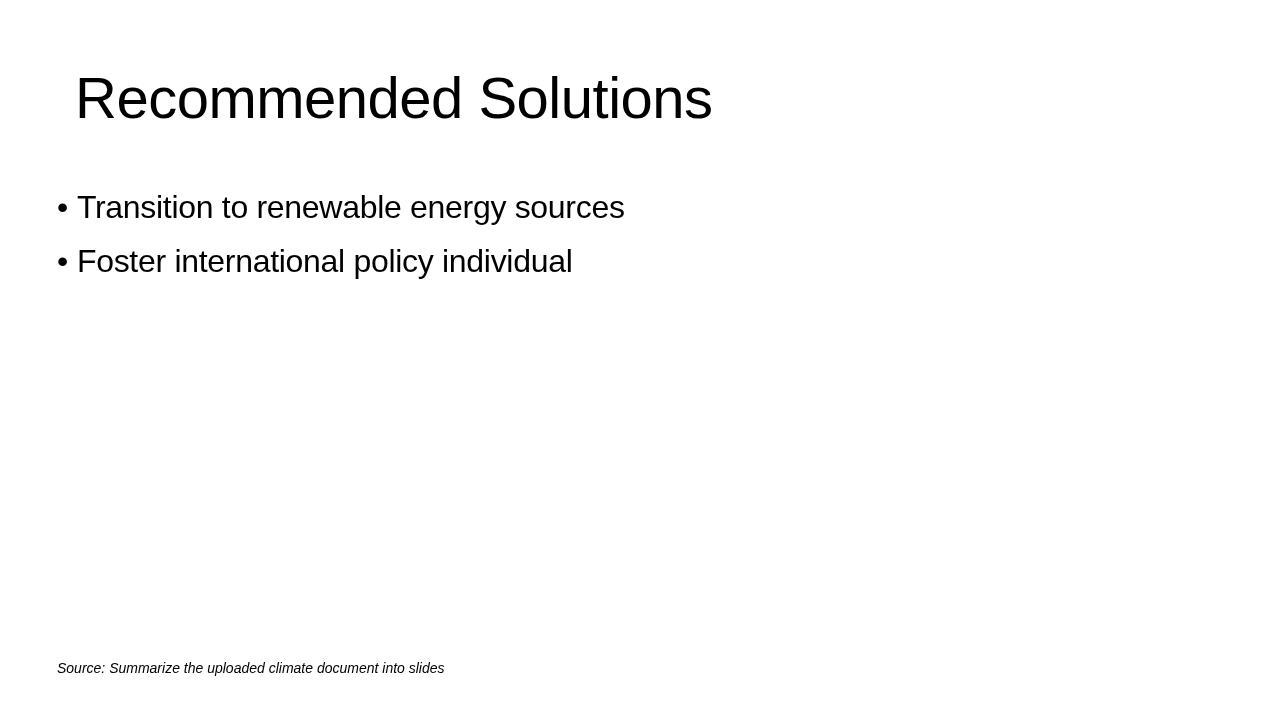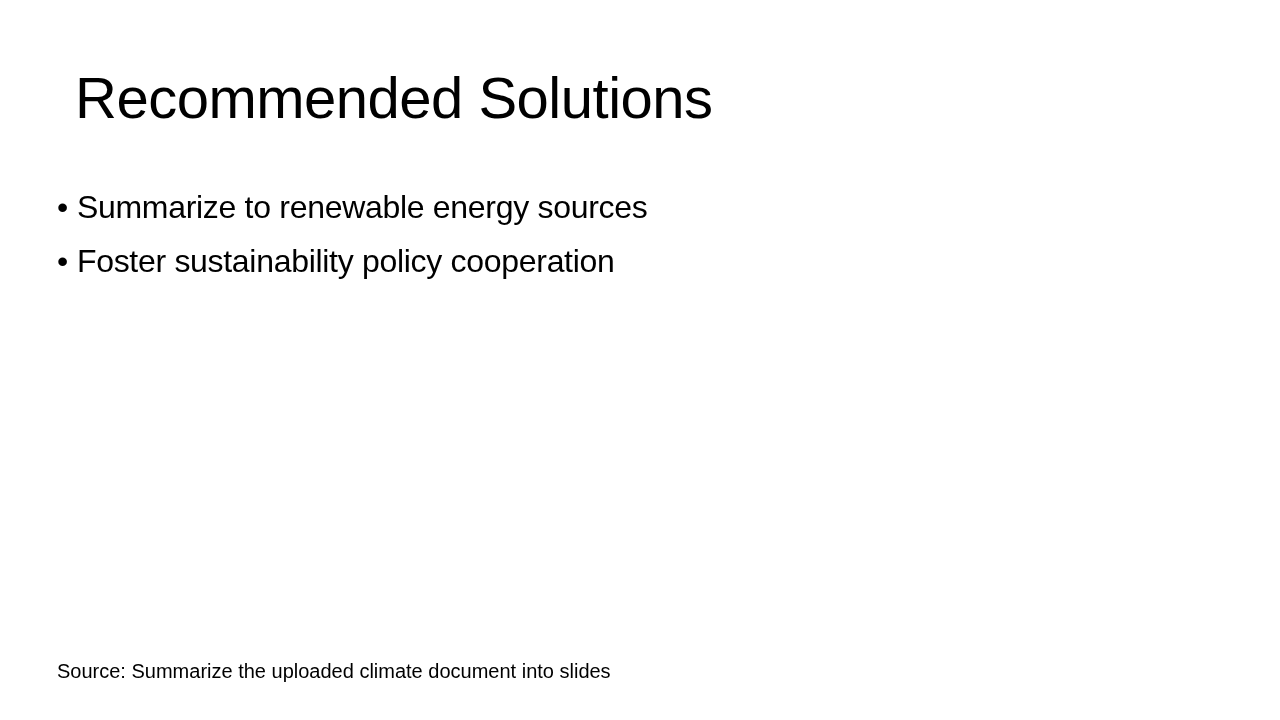--- a/index.html
+++ b/index.html
@@ -46,36 +46,37 @@
   }
   .bullet-glyph {
     display: inline-block;
     margin-right: 9px;
   }
   .source-note {
     position: absolute;
     left: 57px;
     top: 660px;
     margin: 0;
-    font-size: 20px;
+    font-size: 14px;
+    font-style: italic;
     color: #000000;
     white-space: nowrap;
   }
 </style>
 </head>
 <body>
 
 <main class="slide">
 
   <h1 class="slide-title">Recommended Solutions</h1>
 
   <ul class="bullet-list">
     <li class="bullet-item">
-      <span class="bullet-glyph">•</span><span>Summarize to renewable energy sources</span>
+      <span class="bullet-glyph">•</span><span>Transition to renewable energy sources</span>
     </li>
     <li class="bullet-item">
-      <span class="bullet-glyph">•</span><span>Foster sustainability policy cooperation</span>
+      <span class="bullet-glyph">•</span><span>Foster international policy individual</span>
     </li>
   </ul>
 
   <p class="source-note">Source: Summarize the uploaded climate document into slides</p>
 
 </main>
 
 </body></html>

